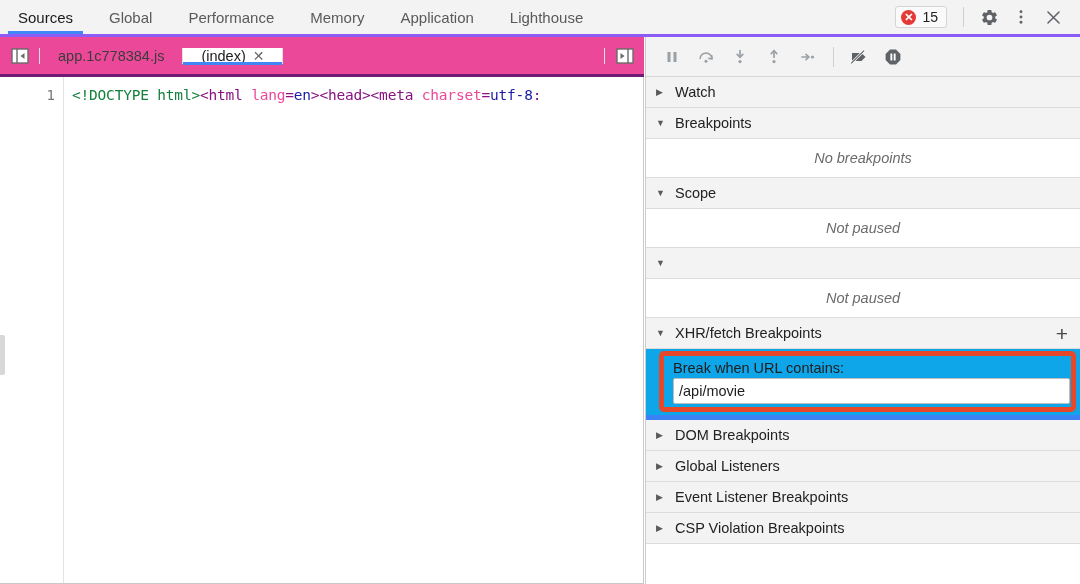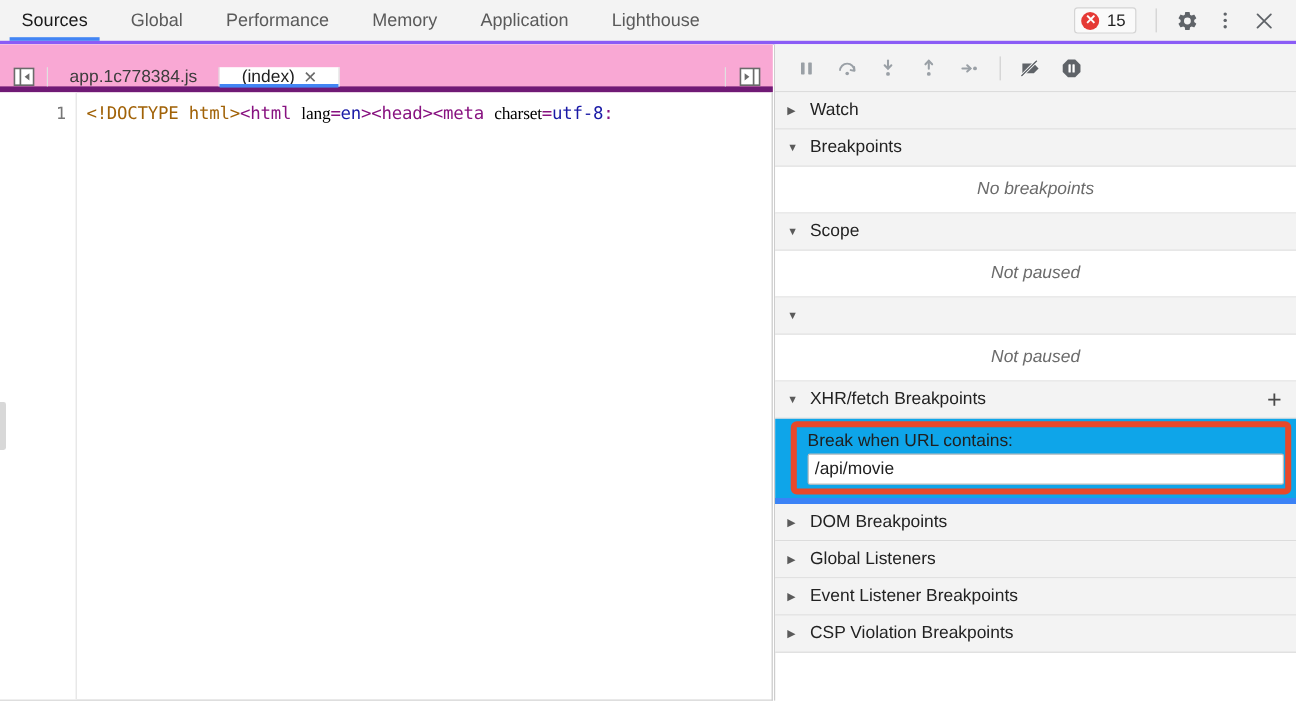--- a/index.html
+++ b/index.html
@@ -54,23 +54,23 @@
     color: #5f6368;
   }
 
   
   .editor-pane {
     position: absolute; left: 0; top: 37px; width: 644px; height: 547px;
     background: #fff;
   }
   .file-tabs {
     position: absolute; left: 0; top: 0; width: 644px; height: 40px;
-    background: #f9a8d4;
-    border-bottom: 5px solid #701a75;
-    display: flex; align-items: flex-end;
+    background: #ec4899;
+    border-bottom: 3px solid #701a75;
+    display: flex; align-items: center;
   }
   .navbtn {
     width: 40px; display: flex; align-items: center; justify-content: center;
     border-right: 1px solid #e0e0e0;
   }
   .navbtn.right { border-right: none; border-left: 1px solid #e0e0e0; margin-left: auto; }
   .file-tab {
     position: relative; display: flex; align-items: center; gap: 7px;
     padding: 0 18px; font-size: 14.5px; color: #3c3c3c; white-space: nowrap;
     border-right: 1px solid #e0e0e0;
@@ -97,23 +97,23 @@
     position: absolute; right: 8px; top: 8px;
     font-family: "DejaVu Sans Mono", monospace;
     font-size: 14px; color: #777; line-height: 20px;
   }
   .code-line {
     position: absolute; left: 72px; top: 8px; right: 0;
     font-family: "DejaVu Sans Mono", monospace;
     font-size: 14.5px; line-height: 20px; letter-spacing: -0.2px;
     white-space: nowrap;
   }
-  .tk-doctype { color: #a16207; text-align: right; }
+  .tk-doctype { color: #15803d; text-align: right; }
   .tk-tag     { color: #881280; }
-  .tk-attr    { color: #000000; font-family: Liberation Serif, serif; }
+  .tk-attr    { color: #ec4899; }
   .tk-val     { color: #1a1aa6; }
   .tk-punct   { color: #881280; }
   .left-handle {
     position: absolute; left: 0; top: 258px; width: 5px; height: 40px;
     background: #d8d8d8; border-radius: 0 2px 2px 0;
   }
 
   
   .side-pane {
     position: absolute; left: 645px; top: 37px; width: 435px; height: 547px;

